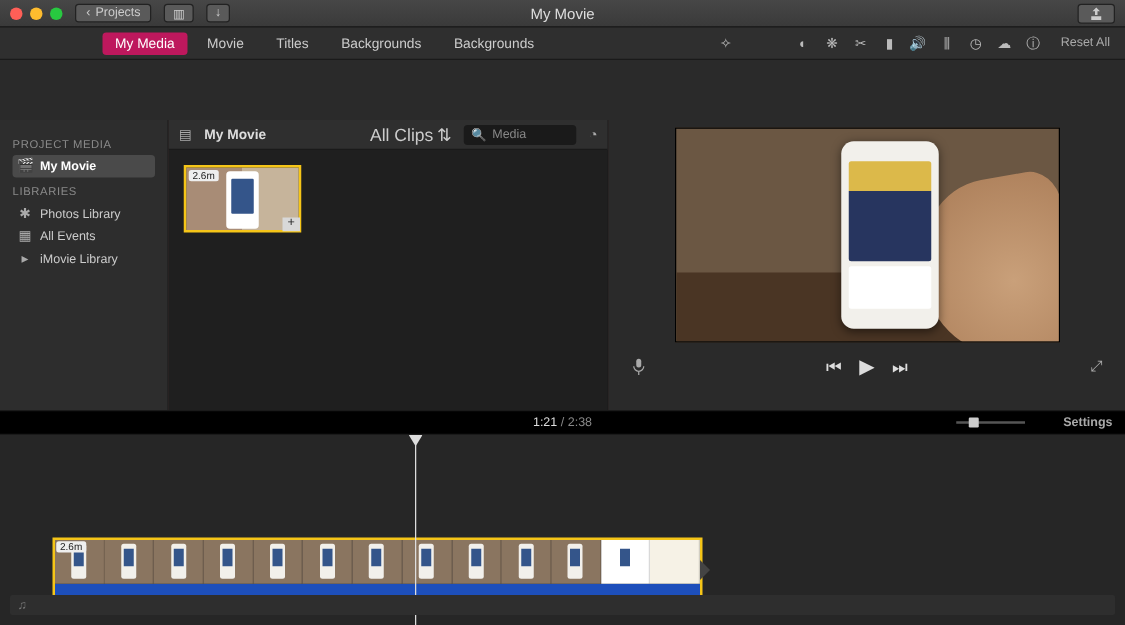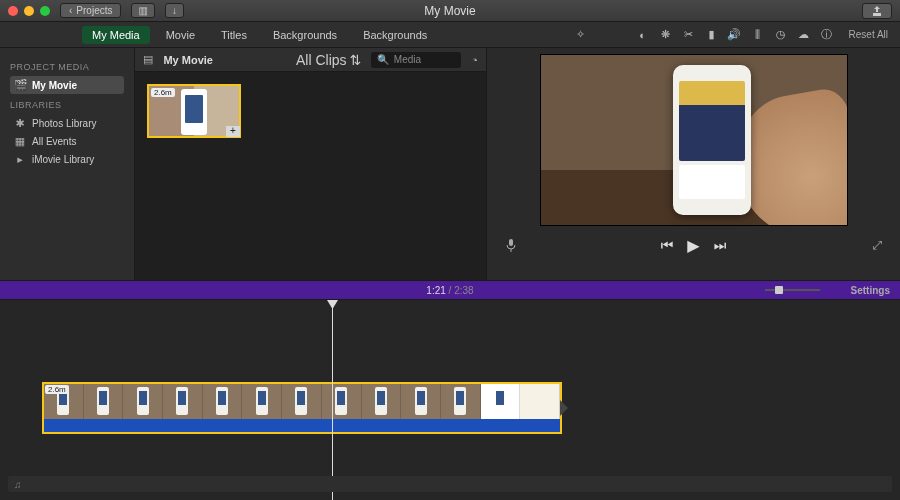--- a/index.html
+++ b/index.html
@@ -37,30 +37,31 @@
   .titlebar .share { margin-left: auto; background: #5a5a5a; border: 1px solid #222; border-radius: 3px; padding: 1px 8px; }
 
   
   .tabsrow {
     height: 26px; background: #2f2f2f;
     display: flex; align-items: center; padding: 0 12px;
     border-bottom: 1px solid #1a1a1a;
   }
   .tabsrow .spacer-left { width: 70px; }
   .tab { padding: 3px 10px; margin-right: 6px; font-size: 11px; color: #ccc; border-radius: 3px; cursor: default; }
-  .tab.active { background: #14532d; color: #fff; }
+  .tab.active { background: #be185d; color: #fff; }
   .tabsrow .right-tools { margin-left: auto; display: flex; align-items: center; gap: 9px; color: #bbb; }
   .tool-ico { width: 14px; height: 14px; display: inline-flex; align-items: center; justify-content: center; }
   .reset { font-size: 10px; color: #aaa; margin-left: 6px; }
 
   
   .upper {
     height: 232px;
     display: flex;
     background: #fca5a5;
+    margin-top: 48px;
   }
   .sidebar {
     width: 135px; background: #2d2d2d; border-right: 1px solid #1a1a1a;
     padding: 8px 10px; font-size: 10px;
   }
   .sidebar .hdr { color: #8a8a8a; font-size: 9px; letter-spacing: 0.5px; margin: 6px 0 4px; text-transform: uppercase; }
   .sidebar .item { display: flex; align-items: center; gap: 6px; padding: 3px 4px; border-radius: 3px; color: #ccc; }
   .sidebar .item.active { background: #4a4a4a; color: #fff; font-weight: 600; }
   .sidebar .ico { width: 12px; height: 12px; font-size: 11px; line-height: 12px; text-align: center; color: #aaa; }
 
@@ -130,21 +131,21 @@
   .transport {
     height: 30px; display: flex; align-items: center; justify-content: center; gap: 14px;
     position: relative; margin-top: 4px;
   }
   .transport .mic { position: absolute; left: 6px; color: #aaa; }
   .transport .fs { position: absolute; right: 6px; color: #aaa; font-size: 12px; }
   .tbtn { color: #ddd; font-size: 14px; }
 
   
   .ruler {
-    height: 20px; background: #4c1d95; border-top: 1px solid #1a1a1a;
+    height: 20px; background: #000000; border-top: 1px solid #1a1a1a;
     border-bottom: 1px solid #1a1a1a;
     display: flex; align-items: center; position: relative;
     color: #888; font-size: 10px;
   }
   .ruler .time { position: absolute; left: 50%; transform: translateX(-50%); }
   .ruler .time .cur { color: #ddd; }
   .ruler .settings { position: absolute; right: 10px; color: #aaa; font-weight: bold; }
   .ruler .zoom { position: absolute; right: 80px; width: 55px; height: 2px; background: #555; }
   .ruler .zoom::after { content:""; position: absolute; left: 10px; top: -3px; width: 8px; height: 8px; background: #ccc; border-radius: 1px; }
 

